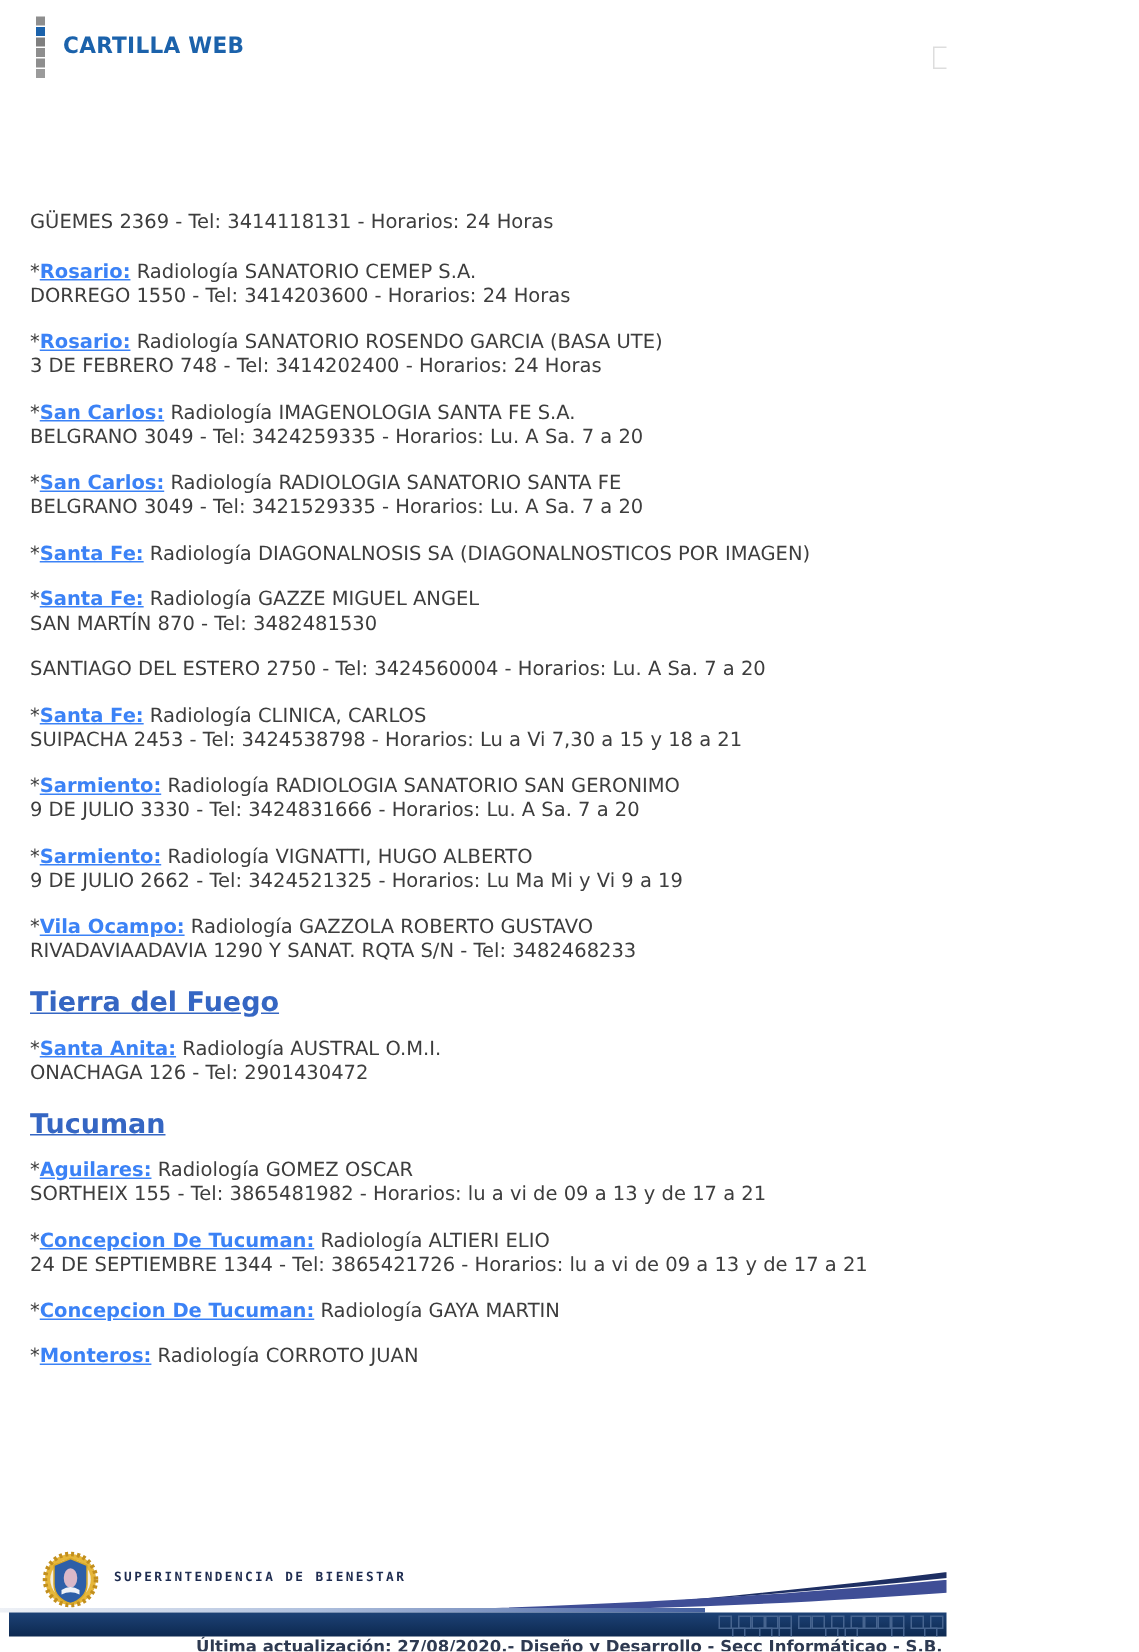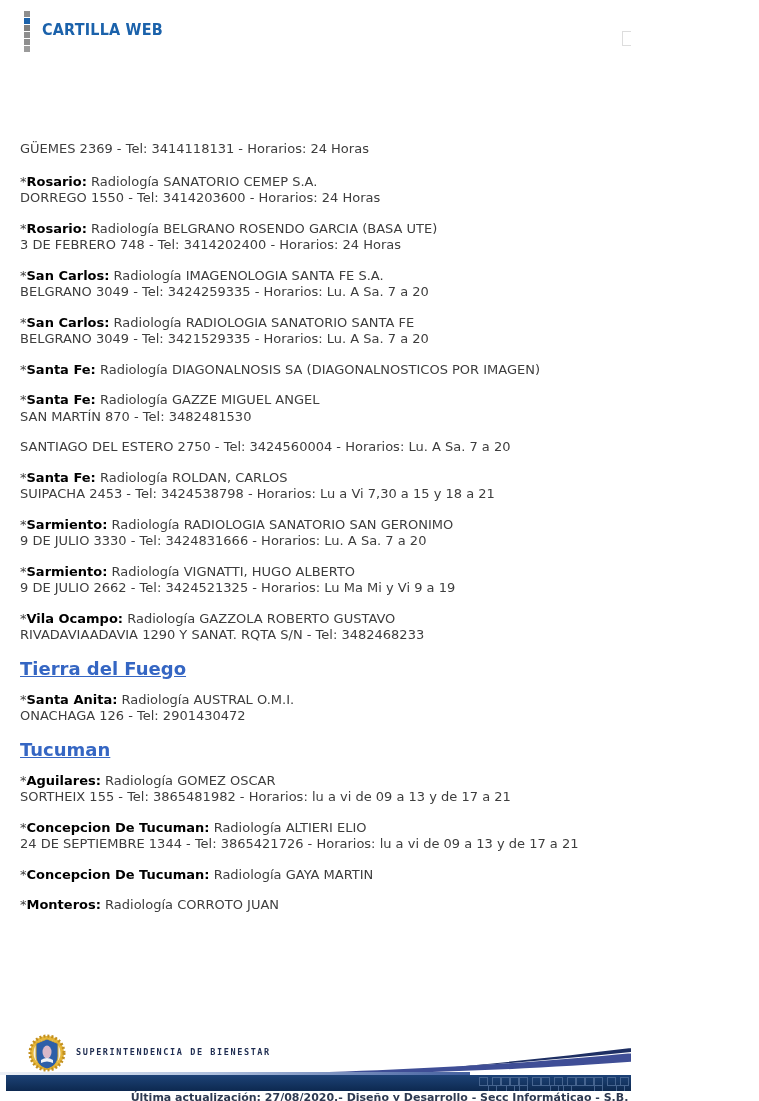--- a/index.html
+++ b/index.html
@@ -11,21 +11,21 @@
   .title{position:absolute;left:42px;top:21px;font-size:15px;font-weight:bold;
          color:#1b62ab;letter-spacing:.2px;transform:scaleX(.96);transform-origin:left;}
   .fsq{position:absolute;width:7px;height:7px;}
   .osq{position:absolute;width:13px;height:13px;border:1px solid #ddd;background:#fff;}
 
   
   .content{position:absolute;left:20px;top:141px;width:620px;font-size:13px;color:#3d3d3d;}
   .content .line{line-height:16.5px;white-space:nowrap;}
   .orphan{margin:0 0 16px 0;line-height:16.5px;white-space:nowrap;}
   .entry{margin:0 0 14px 0;}
-  .label{font-weight:bold;color:#000000;}
+  .label{font-weight:bold;color:#3b82f6;text-decoration:underline;}
   .star{color:#3d3d3d;}
   .section-heading{font-size:18px;line-height:21px;font-weight:bold;color:#3566c3;
                    text-decoration:underline;margin:2px 0 13px 0;cursor:pointer;}
 
   
   .swoosh{position:absolute;left:0;top:1031px;}
   .grad-line{position:absolute;left:0;top:1072px;width:470px;height:3px;
              background:linear-gradient(90deg,#eef1f6,#aebfdd 45%,#44609f);}
   .navy-bar{position:absolute;left:6px;top:1075px;width:753px;height:16px;overflow:hidden;
             background:linear-gradient(180deg,#1d4276,#0d2950);}
@@ -85,21 +85,21 @@
   </div>
 
   <div class="content">
     <p class="orphan">GÜEMES 2369 - Tel: 3414118131 - Horarios: 24 Horas</p>
     <div id="sections">
         <div class="entry">
           <div class="line"><span class="star">*</span><span class="label">Rosario:</span><span> Radiología SANATORIO CEMEP S.A.</span></div>
           <div class="line">DORREGO 1550 - Tel: 3414203600 - Horarios: 24 Horas</div>
         </div>
         <div class="entry">
-          <div class="line"><span class="star">*</span><span class="label">Rosario:</span><span> Radiología BELGRANO ROSENDO GARCIA (BASA UTE)</span></div>
+          <div class="line"><span class="star">*</span><span class="label">Rosario:</span><span> Radiología SANATORIO ROSENDO GARCIA (BASA UTE)</span></div>
           <div class="line">3 DE FEBRERO 748 - Tel: 3414202400 - Horarios: 24 Horas</div>
         </div>
         <div class="entry">
           <div class="line"><span class="star">*</span><span class="label">San Carlos:</span><span> Radiología IMAGENOLOGIA SANTA FE S.A.</span></div>
           <div class="line">BELGRANO 3049 - Tel: 3424259335 - Horarios: Lu. A Sa. 7 a 20</div>
         </div>
         <div class="entry">
           <div class="line"><span class="star">*</span><span class="label">San Carlos:</span><span> Radiología RADIOLOGIA SANATORIO SANTA FE</span></div>
           <div class="line">BELGRANO 3049 - Tel: 3421529335 - Horarios: Lu. A Sa. 7 a 20</div>
         </div>
@@ -107,21 +107,21 @@
           <div class="line"><span class="star">*</span><span class="label">Santa Fe:</span><span> Radiología DIAGONALNOSIS SA (DIAGONALNOSTICOS POR IMAGEN)</span></div>
         </div>
         <div class="entry">
           <div class="line"><span class="star">*</span><span class="label">Santa Fe:</span><span> Radiología GAZZE MIGUEL ANGEL</span></div>
           <div class="line">SAN MARTÍN 870 - Tel: 3482481530</div>
         </div>
         <div class="entry">
           <div class="line">SANTIAGO DEL ESTERO 2750 - Tel: 3424560004 - Horarios: Lu. A Sa. 7 a 20</div>
         </div>
         <div class="entry">
-          <div class="line"><span class="star">*</span><span class="label">Santa Fe:</span><span> Radiología ROLDAN, CARLOS</span></div>
+          <div class="line"><span class="star">*</span><span class="label">Santa Fe:</span><span> Radiología CLINICA, CARLOS</span></div>
           <div class="line">SUIPACHA 2453 - Tel: 3424538798 - Horarios: Lu a Vi 7,30 a 15 y 18 a 21</div>
         </div>
         <div class="entry">
           <div class="line"><span class="star">*</span><span class="label">Sarmiento:</span><span> Radiología RADIOLOGIA SANATORIO SAN GERONIMO</span></div>
           <div class="line">9 DE JULIO 3330 - Tel: 3424831666 - Horarios: Lu. A Sa. 7 a 20</div>
         </div>
         <div class="entry">
           <div class="line"><span class="star">*</span><span class="label">Sarmiento:</span><span> Radiología VIGNATTI, HUGO ALBERTO</span></div>
           <div class="line">9 DE JULIO 2662 - Tel: 3424521325 - Horarios: Lu Ma Mi y Vi 9 a 19</div>
         </div>

